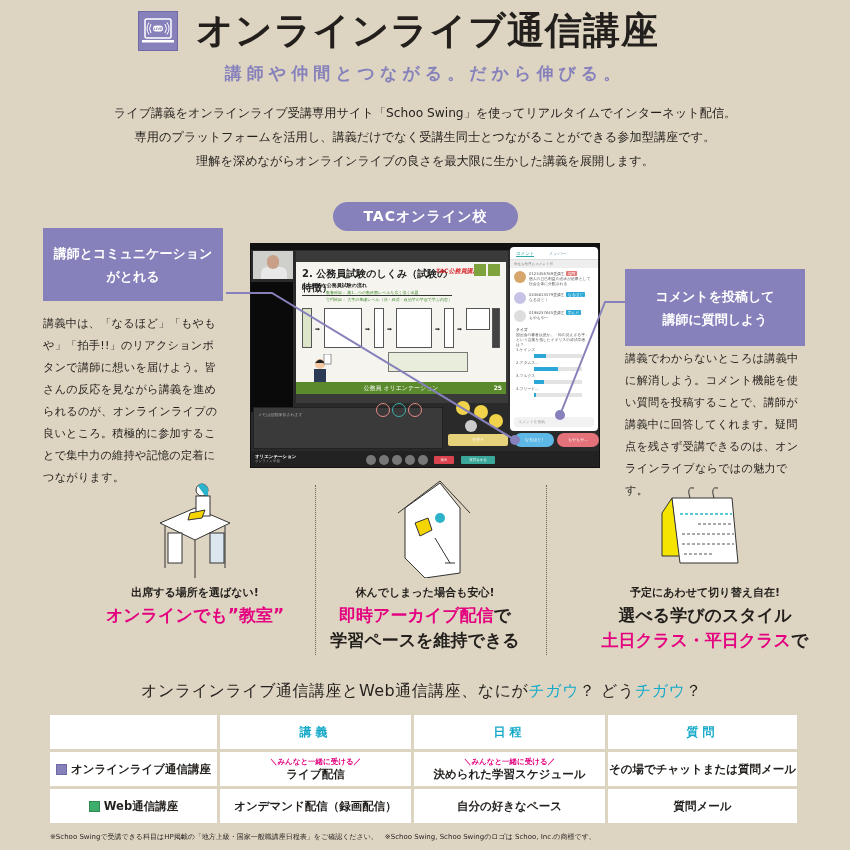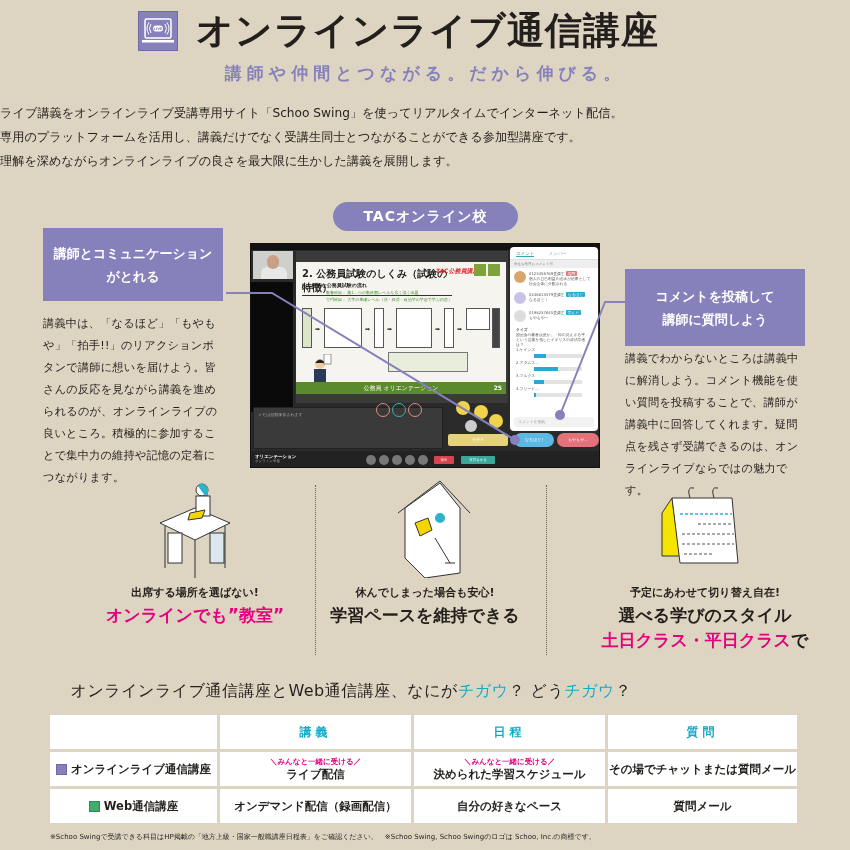--- a/index.html
+++ b/index.html
@@ -14,21 +14,21 @@
 
   
   .title-wrap { left: 138px; top: 8px; height: 46px; display: flex; align-items: center; }
   .live-logo {
     width: 40px; height: 40px; background: #8680bb; border: 1px solid #6f69a6;
     display: flex; align-items: center; justify-content: center; margin-right: 18px;
   }
   .live-logo svg { width: 32px; height: 30px; }
   .main-title { font-size: 37px; font-weight: bold; letter-spacing: 1px; color: #231f1c; }
   .tagline { left: 0; width: 850px; top: 62px; text-align: center; font-size: 17px; font-weight: bold; letter-spacing: 5px; color: #8680bb; }
-  .intro { left: 0; width: 850px; top: 101px; text-align: left; font-size: 12.2px; line-height: 24px; color: #231f1c; }
+  .intro { left: 0; width: 850px; top: 101px; text-align: center; font-size: 12.2px; line-height: 24px; color: #231f1c; }
 
   
   .callout {
     background: #8680bb; color: #fff; font-weight: bold; text-align: center;
     display: flex; align-items: center; justify-content: center;
     font-size: 13px; line-height: 23px;
   }
   .callout-left { left: 43px; top: 228px; width: 180px; height: 73px; }
   .callout-right { left: 625px; top: 269px; width: 180px; height: 77px; }
   .desc { font-size: 11.2px; line-height: 22px; color: #231f1c; letter-spacing: 0.2px; }
@@ -103,21 +103,21 @@
   
   .feature { position: absolute; top: 478px; width: 230px; height: 180px; text-align: center; }
   .f1 { left: 80px; } .f2 { left: 310px; } .f3 { left: 590px; }
   .feat-ill { position: absolute; left: 0; top: 0; width: 100%; height: 100px; }
   .feat-sub { position: absolute; left: 0; width: 100%; top: 107px; font-size: 11px; font-weight: bold; color: #231f1c; }
   .feat-main { position: absolute; left: 0; width: 100%; top: 125px; font-size: 17px; font-weight: bold; line-height: 25px; color: #231f1c; }
   .pink { color: #e4007f; }
   .divider { position: absolute; top: 485px; width: 0; height: 170px; border-left: 1px dotted #6b655b; }
 
   
-  .cmp-title { left: 0; width: 702px; top: 681px; text-align: center; font-size: 16px; color: #231f1c; letter-spacing: 0.5px; }
+  .cmp-title { left: 0; width: 702px; top: 681px; text-align: right; font-size: 16px; color: #231f1c; letter-spacing: 0.5px; }
   .cyan { color: #14a9c8; }
   .table { position: absolute; left: 50px; top: 715px; width: 750px; display: grid;
     grid-template-columns: 167px 191px 191px 189px; grid-auto-rows: 34px; gap: 3px; }
   .cell { background: #fff; display: flex; flex-direction: column; align-items: center; justify-content: center; font-size: 11.5px; font-weight: bold; color: #231f1c; text-align: center; }
   .cell.h { font-size: 12px; color: #14a9c8; letter-spacing: 4px; }
   .cell .note { font-size: 7.5px; color: #e4007f; line-height: 10px; }
   .cell .row-label { display: flex; align-items: center; gap: 4px; }
   .ico-live { width: 11px; height: 11px; background: #8680bb; display: inline-block; border: 1px solid #6f69a6; }
   .ico-web { width: 11px; height: 11px; background: #3eae6b; display: inline-block; border: 1px solid #2e8a52; }
   .foot { left: 50px; top: 832px; font-size: 7px; color: #231f1c; white-space: nowrap; }
@@ -308,20 +308,21 @@
   <svg class="feat-ill" viewBox="0 0 230 100">
     <polygon points="95,30 130,5 150,30 150,95 115,100 95,80" fill="#fff" stroke="#333" stroke-width="1"></polygon>
     <polyline points="88,35 130,3 160,35" fill="none" stroke="#333"></polyline>
     <polygon points="105,45 118,40 122,52 110,58" fill="#f5d500" stroke="#333"></polygon>
     <circle cx="130" cy="40" r="5" fill="#2cb2c9"></circle>
     <line x1="125" y1="60" x2="140" y2="85" stroke="#333"></line>
       <line x1="135" y1="85" x2="145" y2="85" stroke="#333"></line>
   </svg>
   <div class="feat-sub">休んでしまった場合も安心!</div>
   <div class="feat-main">
+    <div><span class="pink">即時アーカイブ配信</span><span>で</span></div>
     <div>学習ペースを維持できる</div>
   </div>
 </div>
 <div class="divider" style="left:546px;"></div>
 <div class="feature f3">
   <svg class="feat-ill" viewBox="0 0 230 100">
     <polygon points="72,35 82,20 90,78 72,78" fill="#f5e400" stroke="#333"></polygon>
     <polygon points="82,20 142,20 148,85 90,85" fill="#fff" stroke="#333"></polygon>
     <path d="M100 20 Q96 8 104 10 M124 20 Q120 8 128 10" fill="none" stroke="#333"></path>
     <line x1="90" y1="36" x2="142" y2="36" stroke="#2cb2c9" stroke-dasharray="3,2" stroke-width="1.5"></line>

